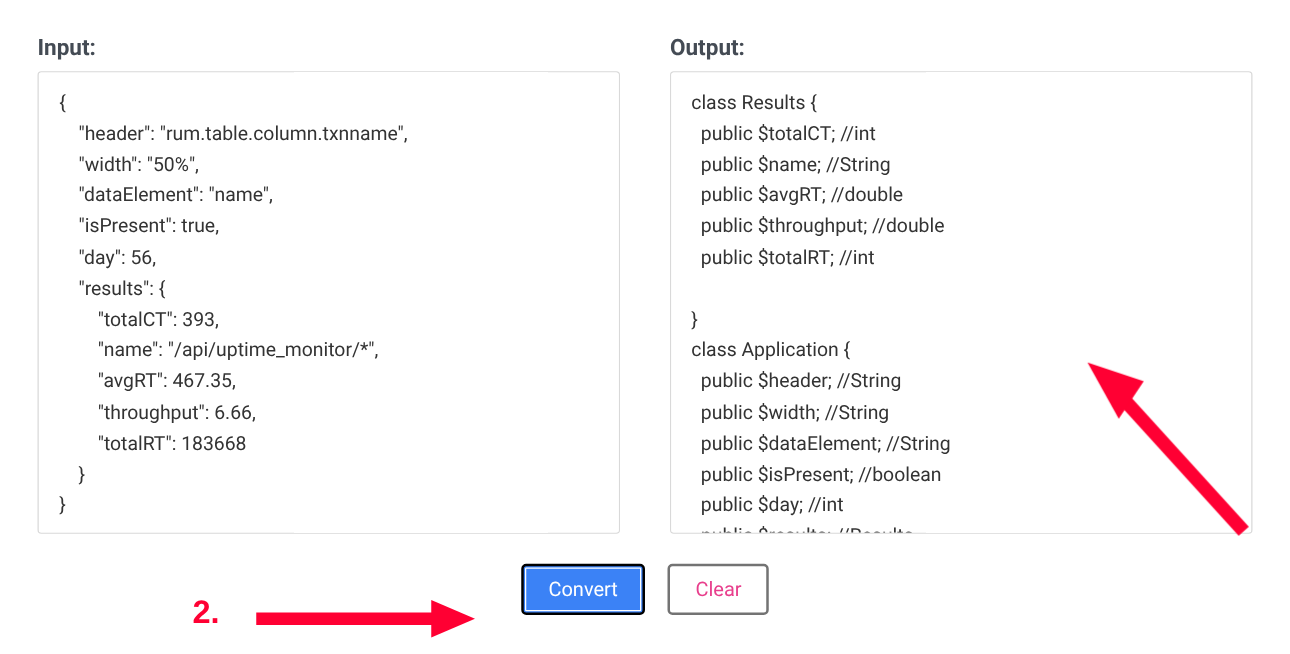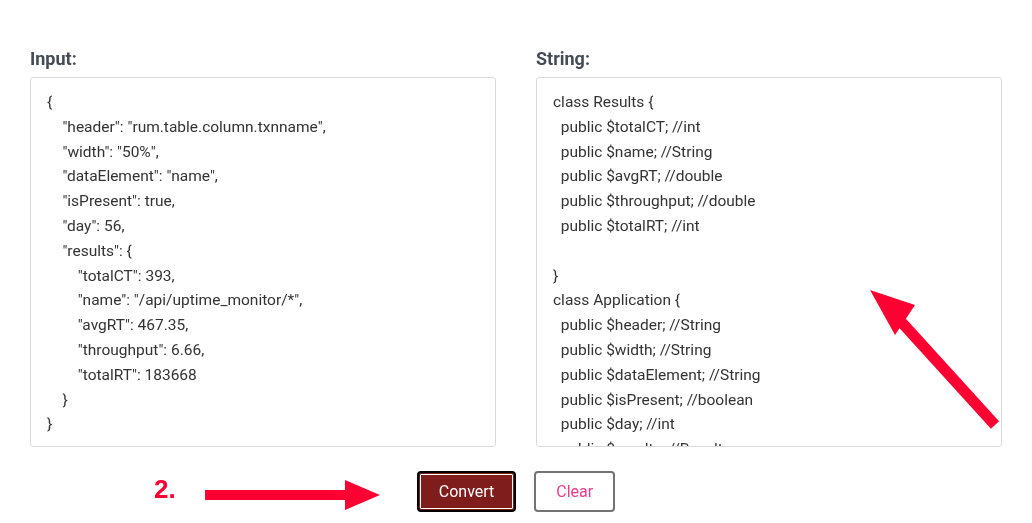--- a/index.html
+++ b/index.html
@@ -1,18 +1,18 @@
 <!DOCTYPE html>
 <html><head>
   <meta charset="utf-8">
   <style>
     * { box-sizing: border-box; margin: 0; padding: 0; }
     body { font-family: -apple-system, BlinkMacSystemFont, "Segoe UI", Roboto, Arial, sans-serif; background: #fff; padding: 28px 30px 20px 30px; width: 1032px; }
     .container { display: flex; gap: 40px; }
-    .panel { flex: 1; margin-top: 20px; }
+    .panel { flex: 1; }
     .label { font-weight: 700; font-size: 18px; color: #444b54; margin-bottom: 8px; }
     .textbox {
       width: 100%;
       height: 370px;
       border: 1px solid #d9d9d9;
       border-radius: 3px;
       padding: 12px 16px;
       font-family: -apple-system, BlinkMacSystemFont, "Segoe UI", Roboto, Arial, sans-serif;
       font-size: 15.5px;
       line-height: 1.6;
@@ -27,21 +27,21 @@
     .textbox::-webkit-scrollbar-thumb { background: #c0c0c0; border-radius: 2px; border: 2px solid #f5f5f5; }
     .buttons { display: flex; justify-content: center; gap: 18px; margin-top: 20px; align-items: center; }
     .btn {
       padding: 9px 20px;
       font-size: 16px;
       border-radius: 4px;
       cursor: pointer;
       font-family: inherit;
     }
     .btn-convert {
-      background: #7f1d1d;
+      background: #3b82f6;
       color: #fff;
       border: 2px solid #000;
       border-radius: 4px;
       outline: 1px solid #fff;
       outline-offset: -4px;
     }
     .btn-clear {
       background: #fff;
       color: #e83e8c;
       border: 2px solid #737373;
@@ -87,21 +87,21 @@
     "results": {
         "totalCT": 393,
         "name": "/api/uptime_monitor/*",
         "avgRT": 467.35,
         "throughput": 6.66,
         "totalRT": 183668
     }
 }</textarea>
   </div>
   <div class="panel">
-    <div class="label">String:</div>
+    <div class="label">Output:</div>
     <textarea class="textbox" style="">class Results {
   public $totalCT; //int
   public $name; //String
   public $avgRT; //double
   public $throughput; //double
   public $totalRT; //int
 
 }
 class Application {
   public $header; //String

